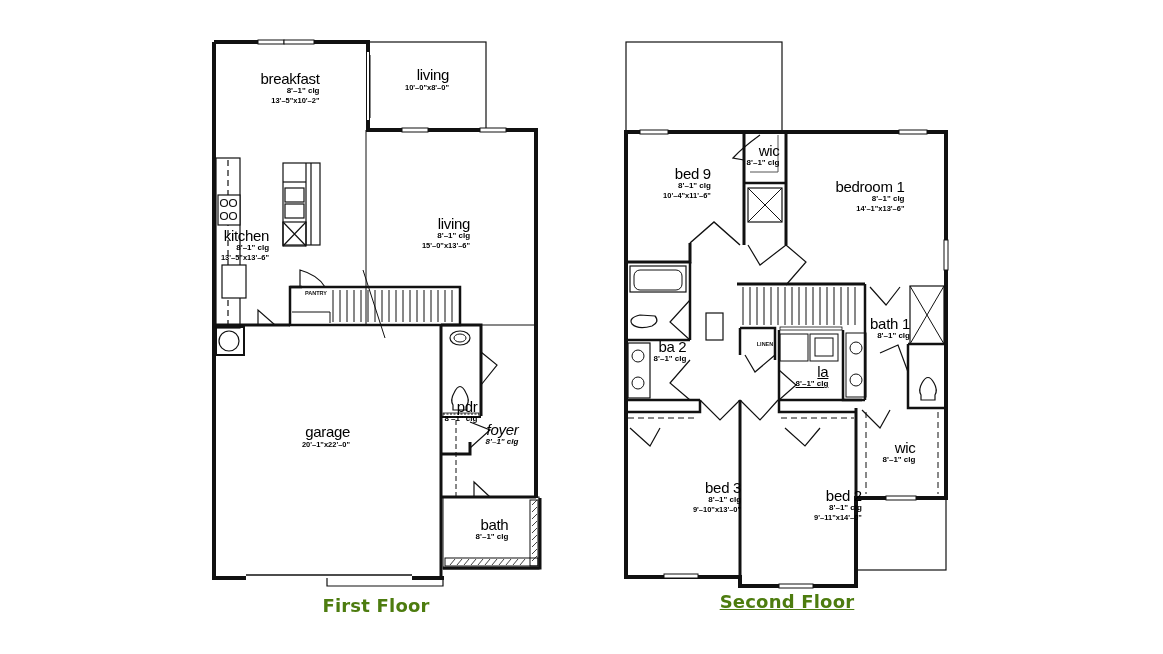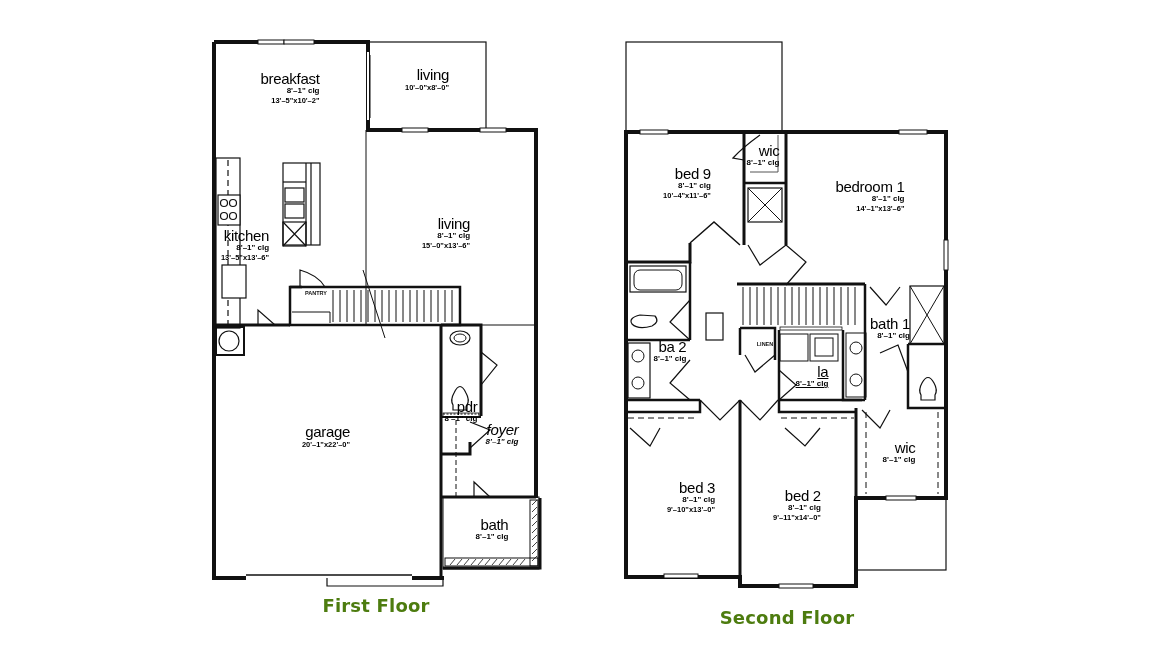--- a/index.html
+++ b/index.html
@@ -243,28 +243,28 @@
   </div>
   <div class="tiny" style="left:765px;top:341px;">LINEN</div>
   <div class="lbl" style="left:812px;top:364px;text-decoration:underline;">
     <div class="rname">la</div>
     <div class="rclg">8'–1"  clg</div>
   </div>
   <div class="lbl" style="left:890px;top:316px;">
     <div class="rname">bath 1</div>
     <div class="rclg">8'–1"  clg</div>
   </div>
-  <div class="lbl" style="left:691px;top:480px;">
+  <div class="lbl" style="left:717px;top:480px;">
     <div class="rname">bed 3</div>
     <div class="rclg">8'–1"  clg</div>
     <div class="rdim">9'–10"x13'–0"</div>
   </div>
-  <div class="lbl" style="left:797px;top:488px;">
+  <div class="lbl" style="left:838px;top:488px;">
     <div class="rname">bed 2</div>
     <div class="rclg">8'–1"  clg</div>
     <div class="rdim">9'–11"x14'–0"</div>
   </div>
   <div class="lbl" style="left:899px;top:440px;">
     <div class="rname">wic</div>
     <div class="rclg">8'–1"  clg</div>
   </div>
-  <div class="floor-title" style="left:787px;top:607px;">Second Floor</div>
+  <div class="floor-title" style="left:787px;top:591px;text-decoration:underline;">Second Floor</div>
 </div>
 
 </body></html>

